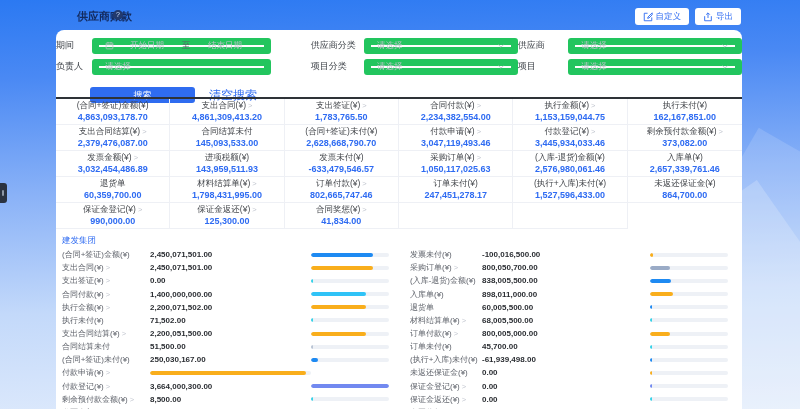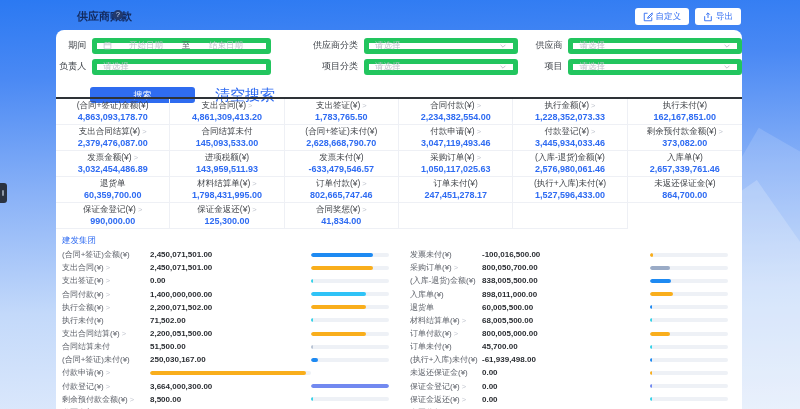--- a/index.html
+++ b/index.html
@@ -22,33 +22,33 @@
   .hdr-btn svg{display:block;}
 
   
   .panel{position:absolute;left:56px;top:30px;width:686px;height:379px;background:#ffffff;
          border-radius:8px 8px 0 0;z-index:2;overflow:hidden;}
 
   
   .filters{position:absolute;top:0;left:0;right:0;height:67px;}
   .f-row{position:absolute;left:0;display:flex;align-items:center;height:17px;width:100%;}
   .f-row.r1{top:7px;} .f-row.r2{top:28px;}
-  .f-label{font-size:9px;color:#3c4047;text-align:right;padding-right:6px;box-sizing:border-box;white-space:nowrap;}
+  .f-label{font-size:9px;color:#3c4047;padding-right:6px;box-sizing:border-box;white-space:nowrap;}
   .w1{width:38px;} .w2{width:56px;margin-left:40px;} .w3{width:53px;}
-  .control{box-sizing:border-box;height:16px;border:5px solid #22c55e;border-radius:3px;display:flex;
+  .control{box-sizing:border-box;height:16px;border:7px solid #22c55e;border-radius:3px;display:flex;
            align-items:center;padding:0 6px;background:#fff;cursor:pointer;}
   .c1{width:187px;} .c2{width:161px;} .c3{width:182px;}
   .ph{font-size:8.5px;color:#bfc3cc;white-space:nowrap;}
   .grow{flex:1;}
   .date-range .ph{flex:1;text-align:center;}
   .to{font-size:8.5px;color:#5a5e66;padding:0 2px;}
   .f-actions{position:absolute;top:48px;left:34px;display:flex;align-items:center;height:34px;}
   .search-btn{width:105px;height:16px;background:#2f6cf0;color:#fff;border:none;border-radius:3px;
               font-size:9px;font-family:inherit;cursor:pointer;}
-  .clear-link{margin-left:20px;font-size:15px;color:#2e6bf2;text-decoration:none;cursor:pointer;white-space:nowrap;}
+  .clear-link{margin-left:14px;font-size:12px;color:#2e6bf2;text-decoration:none;cursor:pointer;white-space:nowrap;}
 
   
   .stats{position:absolute;top:67px;left:0;right:0;height:132px;border-top:2px solid #2e3237;
          display:grid;grid-template-columns:repeat(6,1fr);grid-auto-rows:26px;}
   .stat-cell{display:flex;flex-direction:column;align-items:center;justify-content:center;
              border-right:1px solid #eef0f5;border-bottom:1px solid #eef0f5;overflow:hidden;}
   .stat-cell:nth-child(6n){border-right:none;}
   .stat-label{font-size:8.5px;color:#43464b;white-space:nowrap;line-height:11px;}
   .chev{color:#c2c6cf;font-size:7.5px;margin-left:2px;}
   .stat-value{font-size:9px;font-weight:bold;color:#2e6bf2;white-space:nowrap;line-height:11px;margin-top:1px;}
@@ -163,21 +163,21 @@
         <div class="stat-cell">
           <div class="stat-label"><span>支出签证(¥)</span><span class="chev">&gt;</span></div>
           <div class="stat-value">1,783,765.50</div>
         </div>
         <div class="stat-cell">
           <div class="stat-label"><span>合同付款(¥)</span><span class="chev">&gt;</span></div>
           <div class="stat-value">2,234,382,554.00</div>
         </div>
         <div class="stat-cell">
           <div class="stat-label"><span>执行金额(¥)</span><span class="chev">&gt;</span></div>
-          <div class="stat-value">1,228,352,073.33</div>
+          <div class="stat-value">1,153,159,044.75</div>
         </div>
         <div class="stat-cell">
           <div class="stat-label"><span>执行未付(¥)</span></div>
           <div class="stat-value">162,167,851.00</div>
         </div>
         <div class="stat-cell">
           <div class="stat-label"><span>支出合同结算(¥)</span><span class="chev">&gt;</span></div>
           <div class="stat-value">2,379,476,087.00</div>
         </div>
         <div class="stat-cell">

